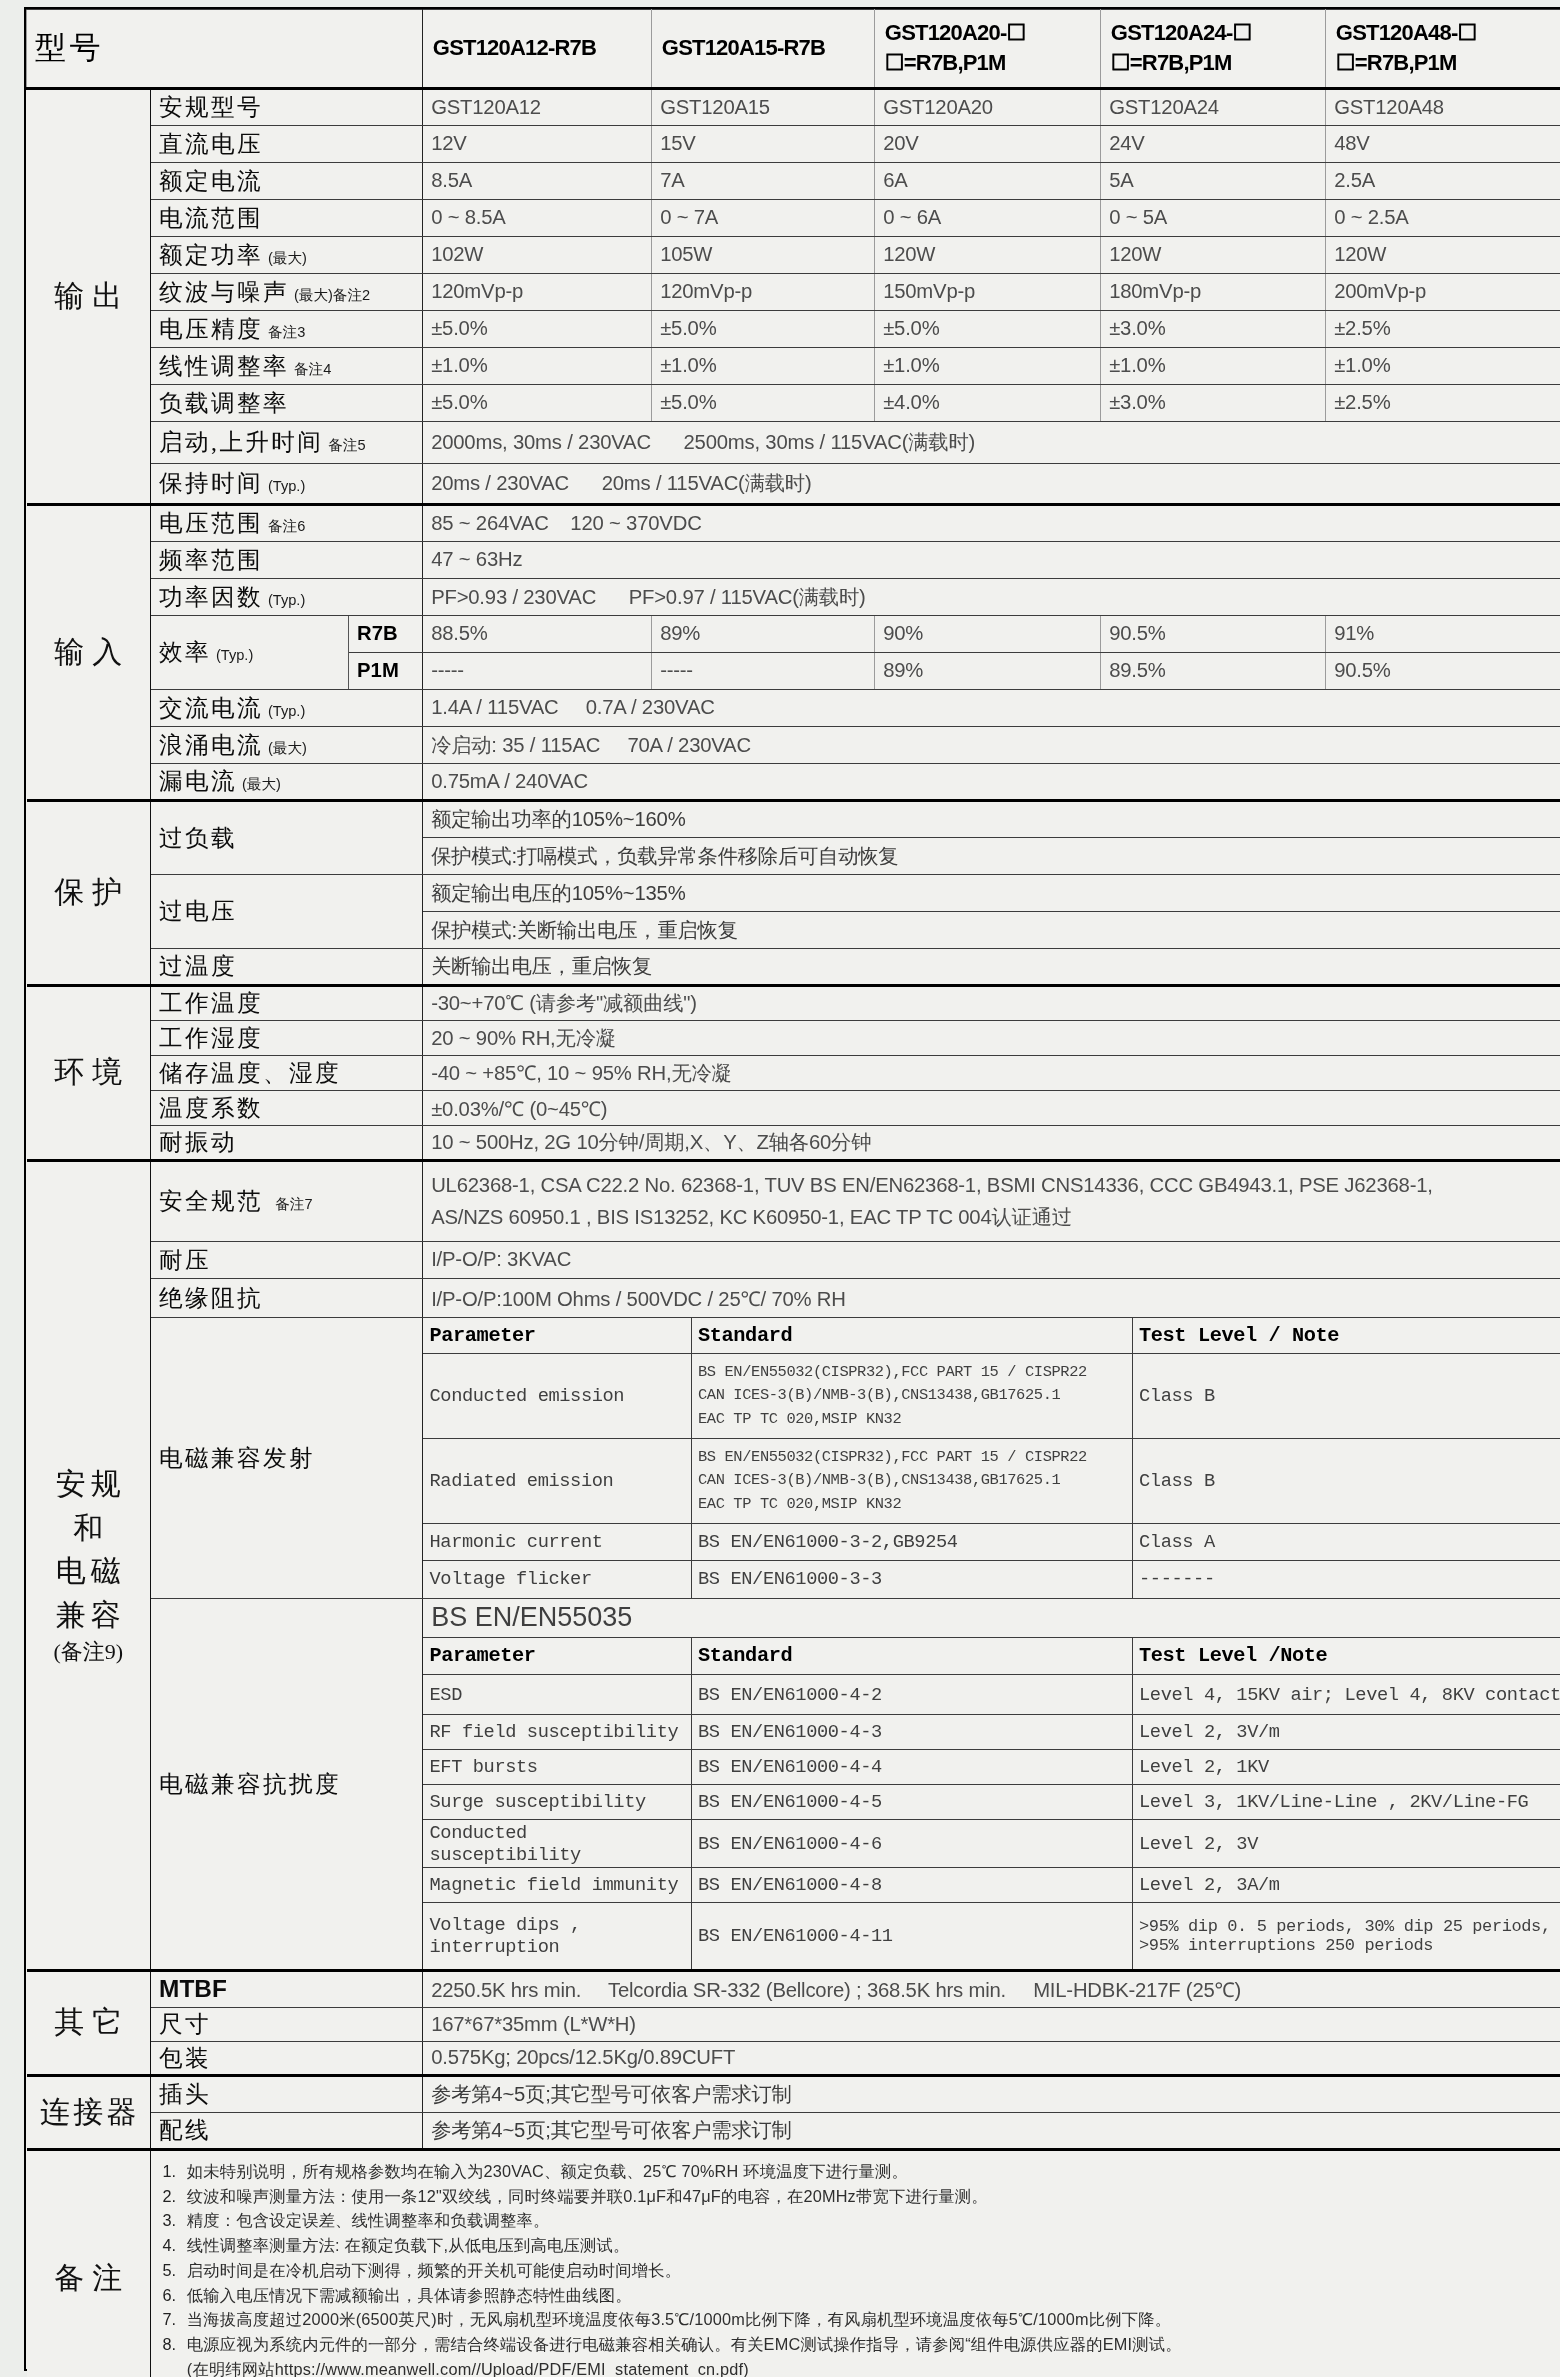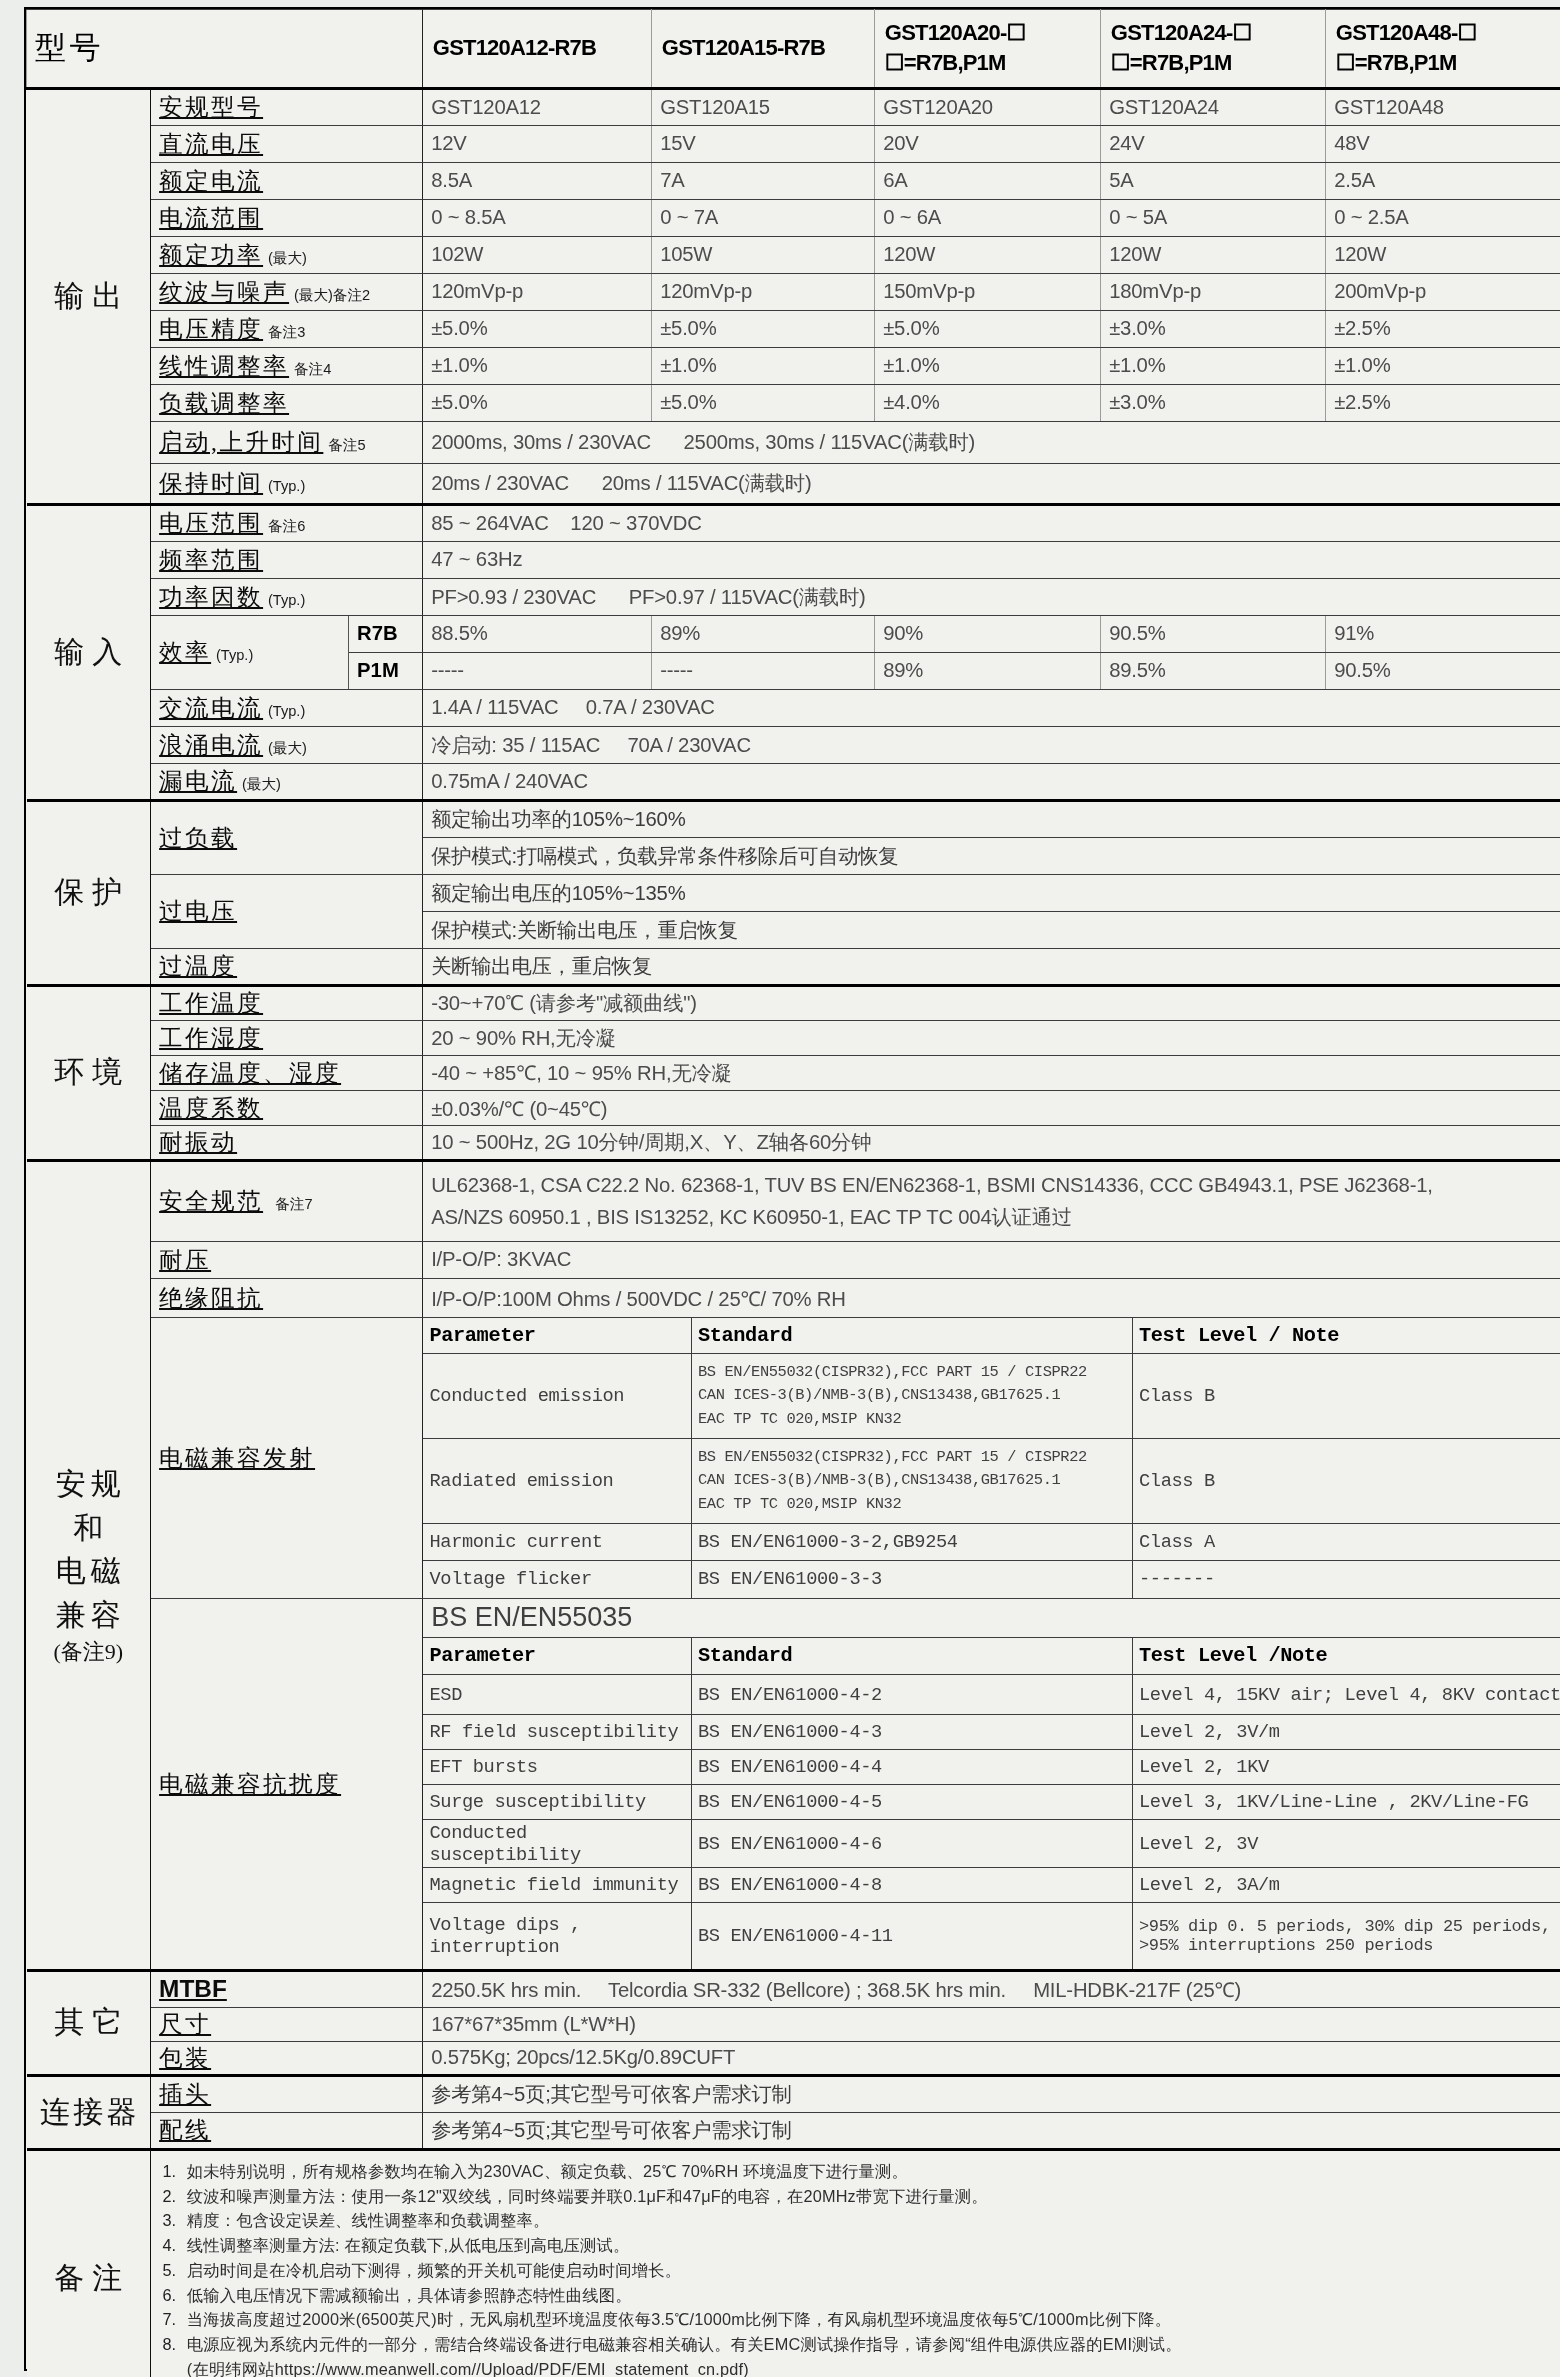--- a/index.html
+++ b/index.html
@@ -29,21 +29,20 @@
     text-align:center;padding:0;
     font-family:"Liberation Serif",serif;font-size:30px;color:#111;
     letter-spacing:8.1px;text-indent:8.1px;
   }
   td.label-cell{border-right:1.6px solid #222;}
   td.label-a{border-right:0.8px solid #555;}
   td.tag-cell{border-right:1.6px solid #222;font-weight:bold;font-size:20.3px;color:#000;}
   .lbl{
     font-family:"Liberation Serif",serif;font-size:23.6px;color:#0c0c0c;
     letter-spacing:2.4px;
-    text-decoration:underline;
   }
   .note{font-family:"Liberation Sans",sans-serif;font-size:14.6px;color:#1a1a1a;margin-left:4.9px;}
   .val{
     font-family:"Liberation Sans",sans-serif;font-size:20.3px;color:#4c4c4c;
     letter-spacing:-0.2px;white-space:pre-wrap;
   }
   .val-dark{color:#3c3c3c;text-align:right;}
   td.model-title{
     font-family:"Liberation Serif",serif;font-size:31px;color:#000;
     border-right:1.6px solid #222;letter-spacing:3.3px;

